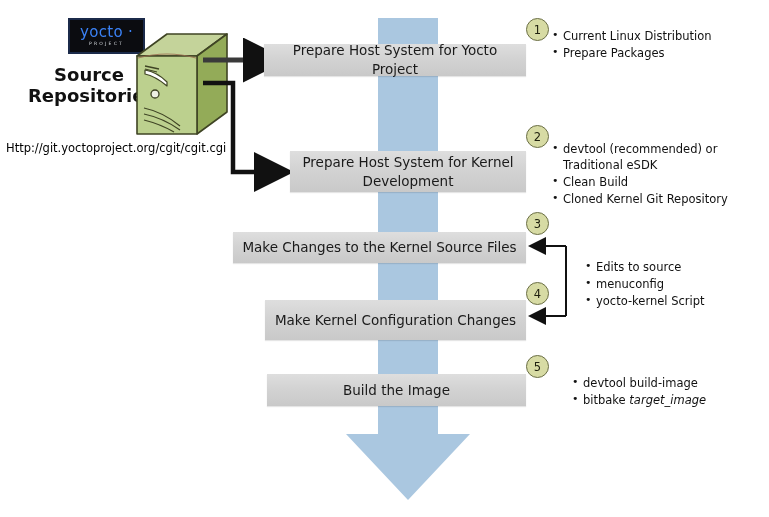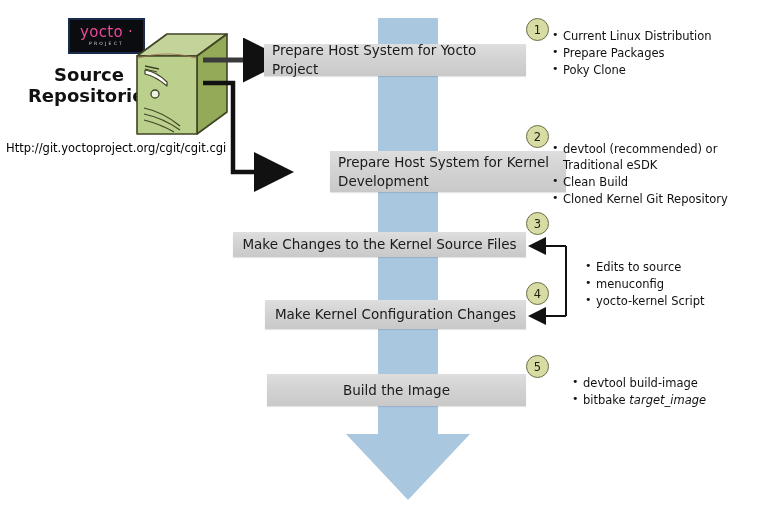--- a/index.html
+++ b/index.html
@@ -29,21 +29,21 @@
     background: #0b0c10;
     border: 2px solid #1b2a4a;
     box-sizing: border-box;
     display: flex;
     flex-direction: column;
     align-items: center;
     justify-content: center;
     line-height: 1;
   }
   .yocto-logo .yl-main {
-    color: #ec4899;
+    color: #3b82f6;
     font-size: 15px;
     font-weight: 400;
     letter-spacing: 0.3px;
     font-family: "DejaVu Sans", "Liberation Sans", sans-serif;
   }
   .yocto-logo .yl-sub {
     color: #cfd3d8;
     font-size: 4.5px;
     letter-spacing: 2.2px;
     margin-top: 2px;
@@ -91,31 +91,32 @@
 
   
   .pbox {
     position: absolute;
     background: linear-gradient(to bottom, #dedede 0%, #d3d3d3 45%, #c9c9c9 100%);
     border: none;
     box-sizing: border-box;
     display: flex;
     align-items: center;
     justify-content: center;
+    text-align: center;
     color: #1a1a1a;
     font-size: 13.5px;
     line-height: 19px;
     padding: 0 8px;
     box-shadow: 0 1px 1px rgba(0,0,0,0.10);
   }
 
   #box-1 { left: 264px; top: 44px;  width: 262px; height: 32px; }
-  #box-2 { left: 290px; top: 151px; width: 236px; height: 41px; margin-left: 40px; }
-  #box-3 { left: 233px; top: 232px; width: 293px; height: 25px; }
-  #box-4 { left: 265px; top: 300px; width: 261px; height: 29px; }
+  #box-2 { left: 290px; top: 151px; width: 236px; height: 41px; }
+  #box-3 { left: 233px; top: 232px; width: 293px; height: 31px; }
+  #box-4 { left: 265px; top: 300px; width: 261px; height: 40px; }
   #box-5 { left: 267px; top: 374px; width: 259px; height: 32px; }
 
   
   .connectors {
     position: absolute;
     left: 0;
     top: 0;
     width: 769px;
     height: 517px;
     pointer-events: none;
@@ -252,21 +253,20 @@
   <div class="step-circle" id="step-1">1</div>
   <div class="step-circle" id="step-2">2</div>
   <div class="step-circle" id="step-3">3</div>
   <div class="step-circle" id="step-4">4</div>
   <div class="step-circle" id="step-5">5</div>
 
   <div class="notes" id="notes-1">
     <ul>
       <li>Current Linux Distribution</li>
       <li>Prepare Packages</li>
-      <li>Poky Clone</li>
     </ul>
   </div>
 
   <div class="notes" id="notes-2">
     <ul>
       <li class="wrap">devtool (recommended) or Traditional eSDK</li>
       <li>Clean Build</li>
       <li>Cloned Kernel Git Repository</li>
     </ul>
   </div>

